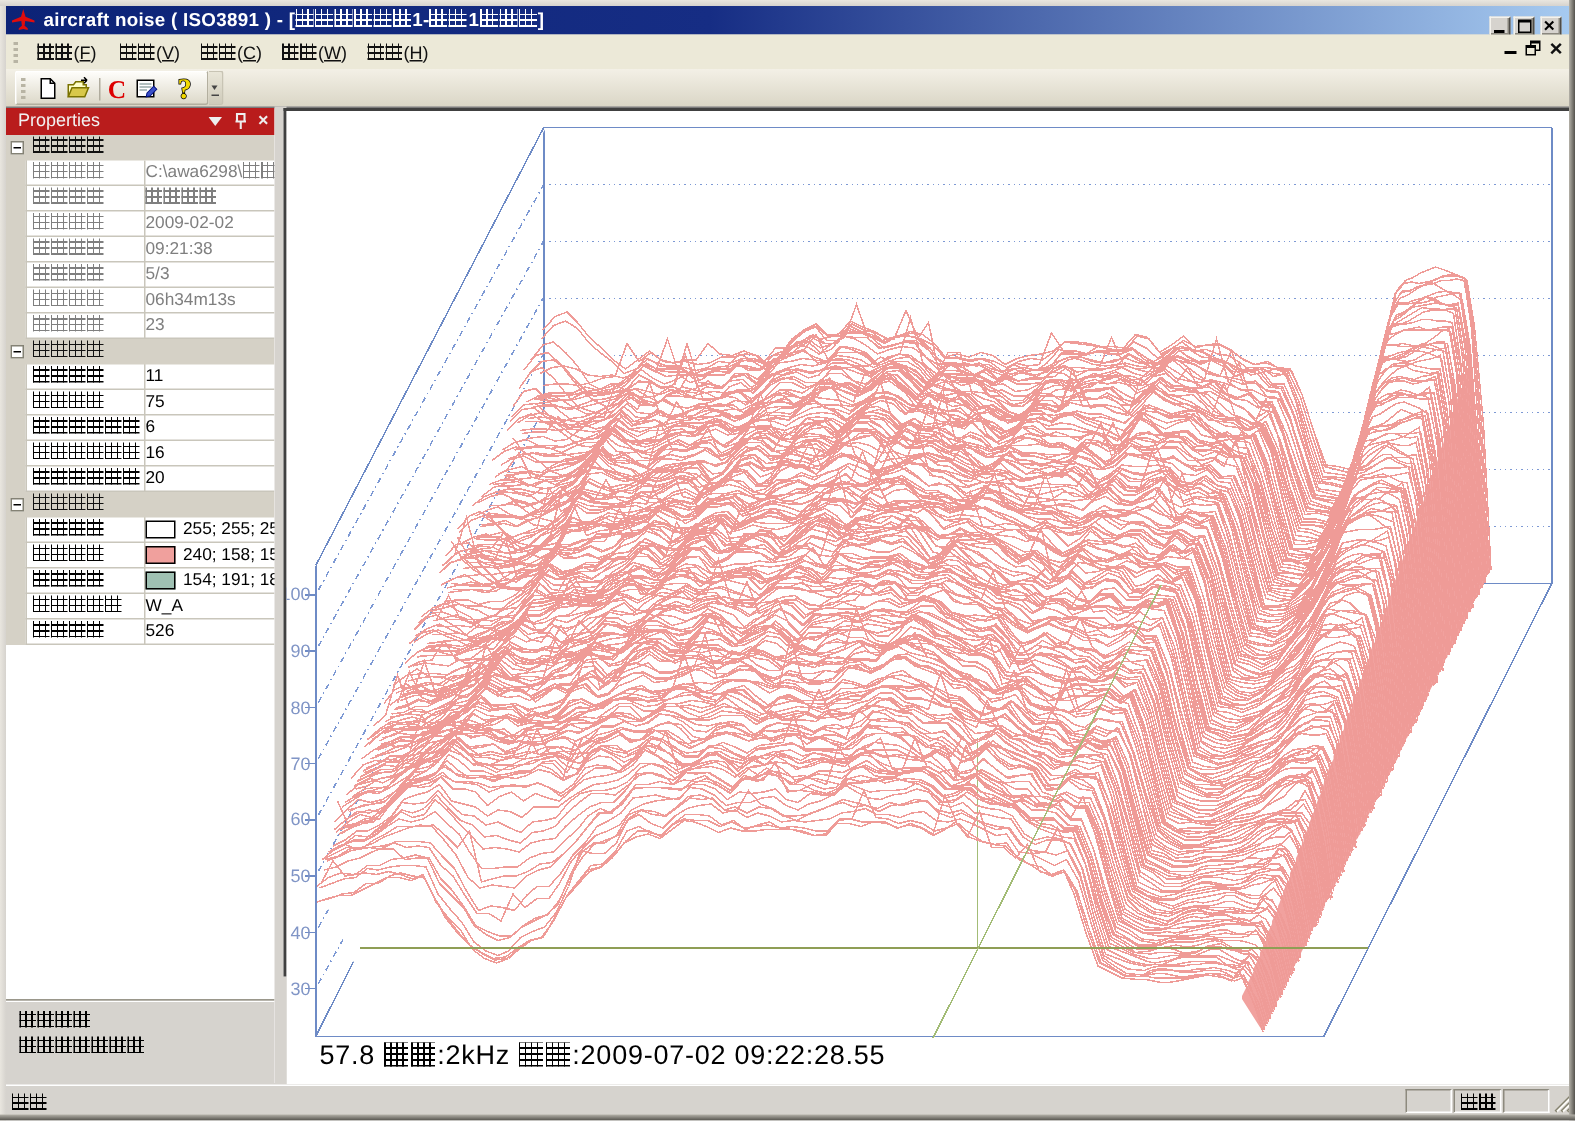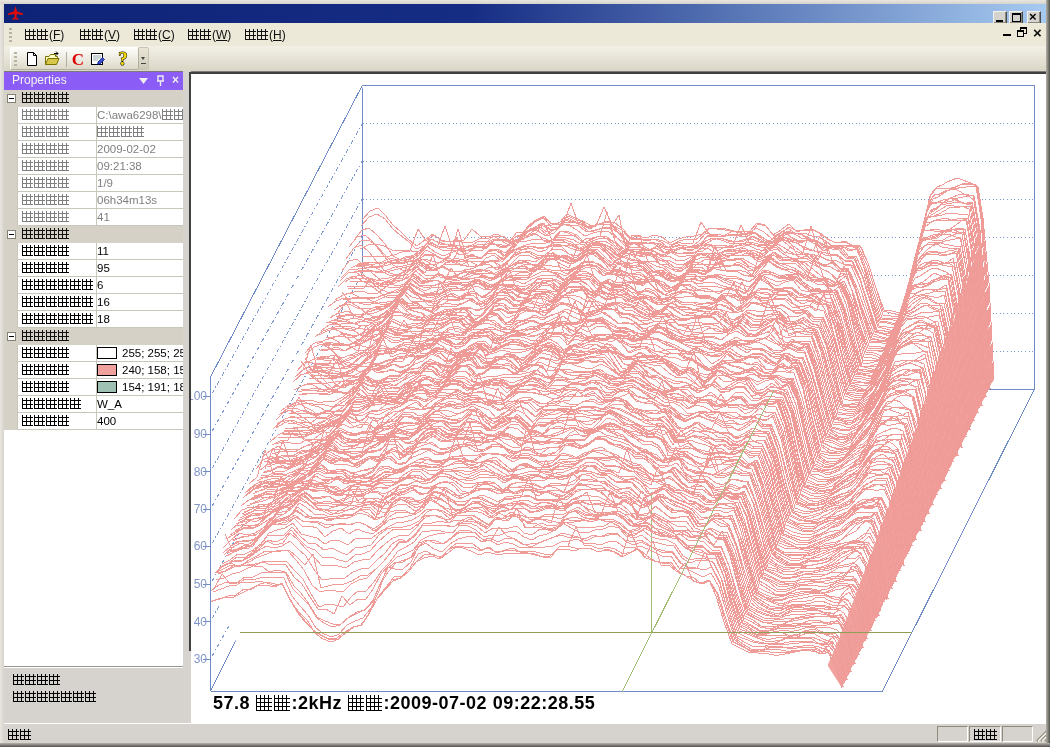--- a/index.html
+++ b/index.html
@@ -14,43 +14,44 @@
 #titlebar{left:4px;top:4px;width:1042px;height:19px;background:linear-gradient(90deg,#0c2377,#162d84 45%,#a6caf0);color:#fff}
 #title-text{left:25px;top:2px;font-size:12.5px;font-weight:bold;letter-spacing:.2px;white-space:nowrap}
 .wbtn{top:7px;width:14px;height:13px;background:#d6d3ce;border:1px solid;border-color:#f4f2ec #4e4c48 #4e4c48 #f4f2ec;box-shadow:inset -1px -1px 0 #8a877e}
 #menubar{left:4px;top:23px;width:1042px;height:23px;background:#ece9d8;font-size:12px;color:#111}
 .mi{position:absolute;top:5px}
 #toolrow{left:4px;top:46px;width:1042px;height:25px;background:linear-gradient(#f3f0e6,#dad6c6)}
 #tisland{left:6px;top:1px;width:129px;height:23px;background:linear-gradient(#fefdfa,#ddd9ca);border:1px solid #fff;border-right-color:#b3af9f;border-bottom-color:#b3af9f;border-radius:2px}
 #tchev{left:135px;top:1px;width:10px;height:23px;background:linear-gradient(#e9e6d8,#cfcbbb);border-radius:0 2px 2px 0;border:1px solid #c8c4b4;border-left:none}
 .grip{width:3px;background:repeating-linear-gradient(0deg,#b8b4a4 0 2px,transparent 2px 4px)}
 #panel{left:4px;top:72px;width:179px;height:650px;background:#fff;overflow:hidden}
-#phead{left:0;top:0;width:179px;height:18px;background:#8b5cf6;color:#f2f2f2;font-size:12px;line-height:17px;padding-left:8px}
+#phead{left:0;top:0;width:179px;height:18px;background:#b91c1c;color:#f2f2f2;font-size:12px;line-height:17px;padding-left:8px}
 .prow{position:absolute;left:0;width:179px;height:17px;font-size:11.5px;line-height:17px}
 .sect{background:#d5d1c6;font-weight:bold;color:#111}
 .lbl{position:absolute;left:18px;top:0;white-space:nowrap}
 .val{position:absolute;left:93px;top:0;white-space:nowrap}
 .gline{position:absolute;left:13px;width:166px;height:1px;background:#c9c6bb}
 .sw{position:absolute;left:93px;top:2px;width:20px;height:12px;border:1px solid #000}
 #helpbox{left:0;top:594px;width:179px;height:56px;background:#d6d3ce;border-top:1px solid #9a978b;box-shadow:inset 0 1px 0 #fff;font-size:12px;padding:6px 0 0 9px}
 #chart{left:189px;top:72px;width:857px;height:579px;background:#fff;border-left:2px solid #404040;border-top:2px solid #404040}
-#btext{left:213px;top:693px;font-size:18px;font-weight:bold;color:#000;white-space:nowrap;letter-spacing:.5px}
+#btext{left:213px;top:693px;font-size:18px;font-weight:normal;color:#000;white-space:nowrap;letter-spacing:.5px}
 #status{left:4px;top:723px;width:1042px;height:20px;background:#d6d3ce;border-top:1px solid #fff;font-size:12px}
 .spanel{position:absolute;top:2px;height:16px;border:1px solid;border-color:#8d8a7e #fff #fff #8d8a7e}
 #wedge-r{left:1046px;top:0;width:4px;height:747px;background:linear-gradient(90deg,#b5b2a9,#54524d)}
 #wedge-b{left:0px;top:743px;width:1050px;height:4px;background:linear-gradient(#b5b2a9,#54524d)}
 #wedge-l{left:0;top:0;width:4px;height:747px;background:linear-gradient(90deg,#e9e6df,#d6d3ce)}
 #wedge-t{left:0;top:0;width:1050px;height:4px;background:linear-gradient(#e9e6df,#d6d3ce)}
 </style></head><body>
 <div id="wedge-l" class="abs"></div>
 <div id="wedge-t" class="abs"></div>
 <div id="titlebar" class="abs">
     <svg class="abs" style="left:3px;top:1px" width="17" height="17" viewBox="0 0 17 17">
 <path d="M8.5 1 L10 6.2 L16 8.6 L16 10 L9.8 9 L9.4 12.2 L11.5 13.8 L11.5 15 L8.5 14.3 L5.5 15 L5.5 13.8 L7.6 12.2 L7.2 9 L1 10 L1 8.6 L7 6.2 Z" fill="#e00c0c"></path>
     </svg>
+    <div id="title-text" class="abs">aircraft noise ( ISO3891 ) - [<i class="hz s12"></i><i class="hz s12"></i><i class="hz s12"></i><i class="hz s12"></i><i class="hz s12"></i><i class="hz s12"></i>1-<i class="hz s12"></i><i class="hz s12"></i>1<i class="hz s12"></i><i class="hz s12"></i><i class="hz s12"></i>]</div>
     <div class="wbtn abs" style="left:989px">
       <div class="abs" style="left:2px;top:8px;width:7px;height:2px;background:#000"></div>
     </div>
     <div class="wbtn abs" style="left:1005px">
       <div class="abs" style="left:2px;top:1px;width:9px;height:9px;border:1px solid #000;border-top-width:2px"></div>
     </div>
     <div class="wbtn abs" style="left:1023px">
       <div class="abs" style="left:1px;top:-3px;font-size:13px;font-weight:bold;color:#000">×</div>
     </div>
   </div>
@@ -374,56 +375,56 @@
       <div class="val vg">2009-02-02</div>
       <div class="gline" style="top:16px"></div>
     </div>
     <div class="prow" style="top:86px">
       <div class="lbl"><i class="hz s11 vg"></i><i class="hz s11 vg"></i><i class="hz s11 vg"></i><i class="hz s11 vg"></i></div>
       <div class="val vg">09:21:38</div>
       <div class="gline" style="top:16px"></div>
     </div>
     <div class="prow" style="top:103px">
       <div class="lbl"><i class="hz s11 vg"></i><i class="hz s11 vg"></i><i class="hz s11 vg"></i><i class="hz s11 vg"></i></div>
-      <div class="val vg">1/9</div>
+      <div class="val vg">5/3</div>
       <div class="gline" style="top:16px"></div>
     </div>
     <div class="prow" style="top:120px">
       <div class="lbl"><i class="hz s11 vg"></i><i class="hz s11 vg"></i><i class="hz s11 vg"></i><i class="hz s11 vg"></i></div>
       <div class="val vg">06h34m13s</div>
       <div class="gline" style="top:16px"></div>
     </div>
     <div class="prow" style="top:137px">
       <div class="lbl"><i class="hz s11 vg"></i><i class="hz s11 vg"></i><i class="hz s11 vg"></i><i class="hz s11 vg"></i></div>
-      <div class="val vg">41</div>
+      <div class="val vg">23</div>
       <div class="gline" style="top:16px"></div>
     </div>
     <div class="prow" style="top:171px">
       <div class="lbl"><i class="hz s11"></i><i class="hz s11"></i><i class="hz s11"></i><i class="hz s11"></i></div>
       <div class="val">11</div>
       <div class="gline" style="top:16px"></div>
     </div>
     <div class="prow" style="top:188px">
       <div class="lbl"><i class="hz s11"></i><i class="hz s11"></i><i class="hz s11"></i><i class="hz s11"></i></div>
-      <div class="val">95</div>
+      <div class="val">75</div>
       <div class="gline" style="top:16px"></div>
     </div>
     <div class="prow" style="top:205px">
       <div class="lbl"><i class="hz s11"></i><i class="hz s11"></i><i class="hz s11"></i><i class="hz s11"></i><i class="hz s11"></i><i class="hz s11"></i></div>
       <div class="val">6</div>
       <div class="gline" style="top:16px"></div>
     </div>
     <div class="prow" style="top:222px">
       <div class="lbl"><i class="hz s11"></i><i class="hz s11"></i><i class="hz s11"></i><i class="hz s11"></i><i class="hz s11"></i><i class="hz s11"></i></div>
       <div class="val">16</div>
       <div class="gline" style="top:16px"></div>
     </div>
     <div class="prow" style="top:239px">
       <div class="lbl"><i class="hz s11"></i><i class="hz s11"></i><i class="hz s11"></i><i class="hz s11"></i><i class="hz s11"></i><i class="hz s11"></i></div>
-      <div class="val">18</div>
+      <div class="val">20</div>
       <div class="gline" style="top:16px"></div>
     </div>
     <div class="prow" style="top:273px">
       <div class="lbl"><i class="hz s11"></i><i class="hz s11"></i><i class="hz s11"></i><i class="hz s11"></i></div>
       <div class="sw" style="background:#ffffff"></div>
       <div class="abs" style="left:118px;top:0;white-space:nowrap">255; 255; 255</div>
       <div class="gline" style="top:16px"></div>
     </div>
     <div class="prow" style="top:290px">
       <div class="lbl"><i class="hz s11"></i><i class="hz s11"></i><i class="hz s11"></i><i class="hz s11"></i></div>
@@ -437,21 +438,21 @@
       <div class="abs" style="left:118px;top:0;white-space:nowrap">154; 191; 185</div>
       <div class="gline" style="top:16px"></div>
     </div>
     <div class="prow" style="top:324px">
       <div class="lbl"><i class="hz s11"></i><i class="hz s11"></i><i class="hz s11"></i><i class="hz s11"></i><i class="hz s11"></i></div>
       <div class="val">W_A</div>
       <div class="gline" style="top:16px"></div>
     </div>
     <div class="prow" style="top:341px">
       <div class="lbl"><i class="hz s11"></i><i class="hz s11"></i><i class="hz s11"></i><i class="hz s11"></i></div>
-      <div class="val">400</div>
+      <div class="val">526</div>
       <div class="gline" style="top:16px"></div>
     </div>
     <div class="prow sect" style="top:18px">
       <div class="abs" style="left:3px;top:4px;width:9px;height:9px;background:#fff;border:1px solid #848275">
         <div class="abs" style="left:1px;top:3px;width:5px;height:1px;background:#000"></div>
       </div>
       <div class="lbl"><i class="hz s11"></i><i class="hz s11"></i><i class="hz s11"></i><i class="hz s11"></i></div>
     </div>
     <div class="prow sect" style="top:154px">
       <div class="abs" style="left:3px;top:4px;width:9px;height:9px;background:#fff;border:1px solid #848275">

